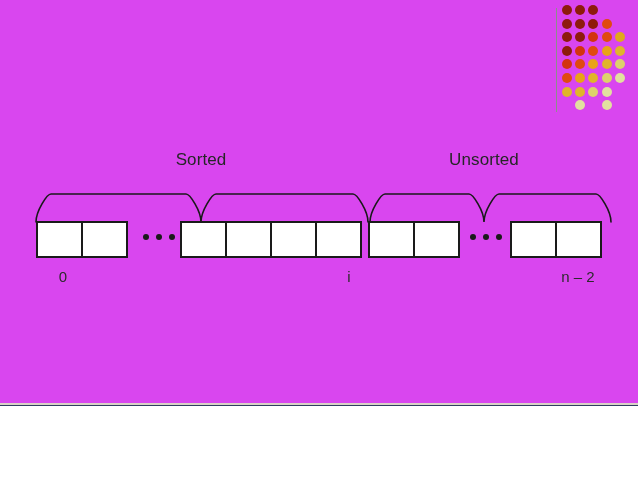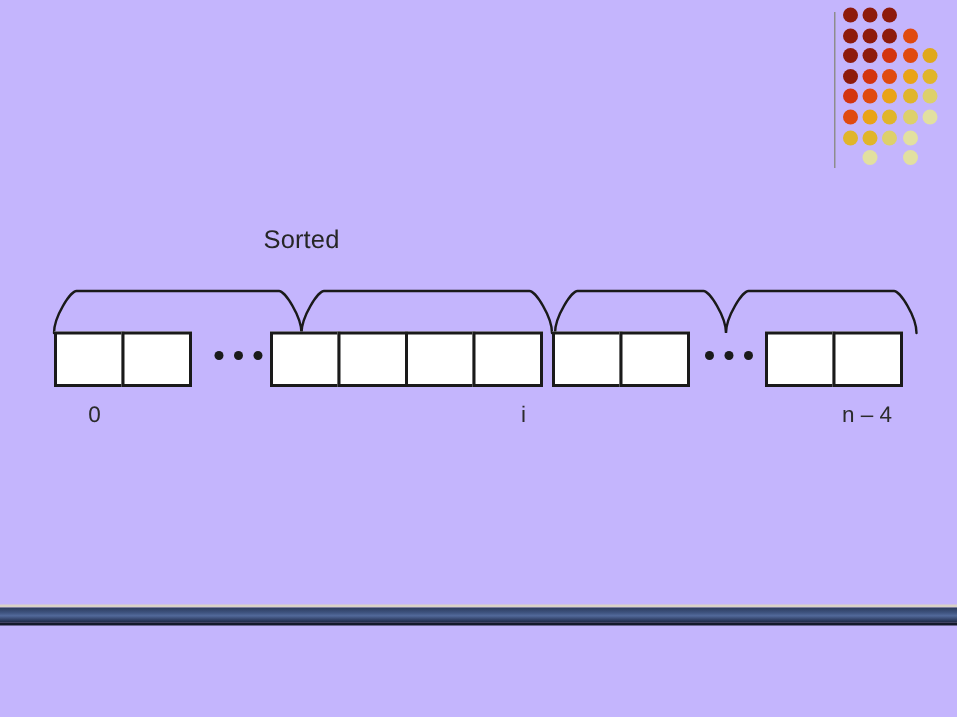--- a/index.html
+++ b/index.html
@@ -7,22 +7,22 @@
     margin: 0;
     padding: 0;
     background: #ffffff;
   }
   body {
     font-family: "Liberation Sans", sans-serif;
   }
   #slide {
     position: relative;
     width: 638px;
-    height: 478px;
-    background: #c4b5fd;
+    height: 406px;
+    background: #d946ef;
     overflow: hidden;
   }
 
   
   #logo {
     position: absolute;
     left: 548px;
     top: 0px;
     width: 90px;
     height: 120px;
@@ -192,20 +192,21 @@
         <div class="logo-dot" style="left: 0px; top: 81.6px; background: rgb(224, 181, 42);"></div>
         <div class="logo-dot" style="left: 13.2px; top: 81.6px; background: rgb(224, 181, 42);"></div>
         <div class="logo-dot" style="left: 26.4px; top: 81.6px; background: rgb(221, 208, 107);"></div>
         <div class="logo-dot" style="left: 39.6px; top: 81.6px; background: rgb(226, 224, 160);"></div>
         <div class="logo-dot" style="left: 13.2px; top: 95.2px; background: rgb(226, 224, 160);"></div>
         <div class="logo-dot" style="left: 39.6px; top: 95.2px; background: rgb(226, 224, 160);"></div>
       </div>
   </div>
 
   <div class="group-label" id="label-sorted">Sorted</div>
+  <div class="group-label" id="label-unsorted">Unsorted</div>
 
   <svg id="braces" viewBox="0 0 638 35">
     <g id="brace-paths" fill="none" stroke="#1a1a1a" stroke-width="1.6" stroke-linecap="round">
         <path d="M 36 32 C 36 21, 47 4, 51 4 L 186 4 C 190 4, 201 21, 201 32 C 201 21, 212 4, 216 4 L 353 4 C 357 4, 368 21, 368 32" stroke="#1a1a1a"></path>
         <path d="M 370 32 C 370 21, 381 4, 385 4 L 469 4 C 473 4, 484 21, 484 32 C 484 21, 495 4, 499 4 L 596 4 C 600 4, 611 21, 611 32" stroke="#1a1a1a"></path>
       </g>
   </svg>
 
   <div id="array-row">
       <div class="cell" style="left: 36px; width: 47px; border-color: rgb(26, 26, 26);"></div>
@@ -225,21 +226,21 @@
         <span style="background: rgb(26, 26, 26);"></span>
         <span style="background: rgb(26, 26, 26);"></span>
         <span style="background: rgb(26, 26, 26);"></span>
       </div>
       <div class="cell" style="left: 510px; width: 47px; border-color: rgb(26, 26, 26);"></div>
       <div class="cell" style="left: 555px; width: 47px; border-color: rgb(26, 26, 26);"></div>
     </div>
 
   <div class="index-label" id="idx-0">0</div>
   <div class="index-label" id="idx-i">i</div>
-  <div class="index-label" id="idx-n1">n – 4</div>
+  <div class="index-label" id="idx-n1">n – 2</div>
 
 
   <div id="footer-bar">
     <div id="footer-top-edge"></div>
     <div id="footer-main"></div>
     <div id="footer-bottom-edge"></div>
   </div>
 
 </div>
 

